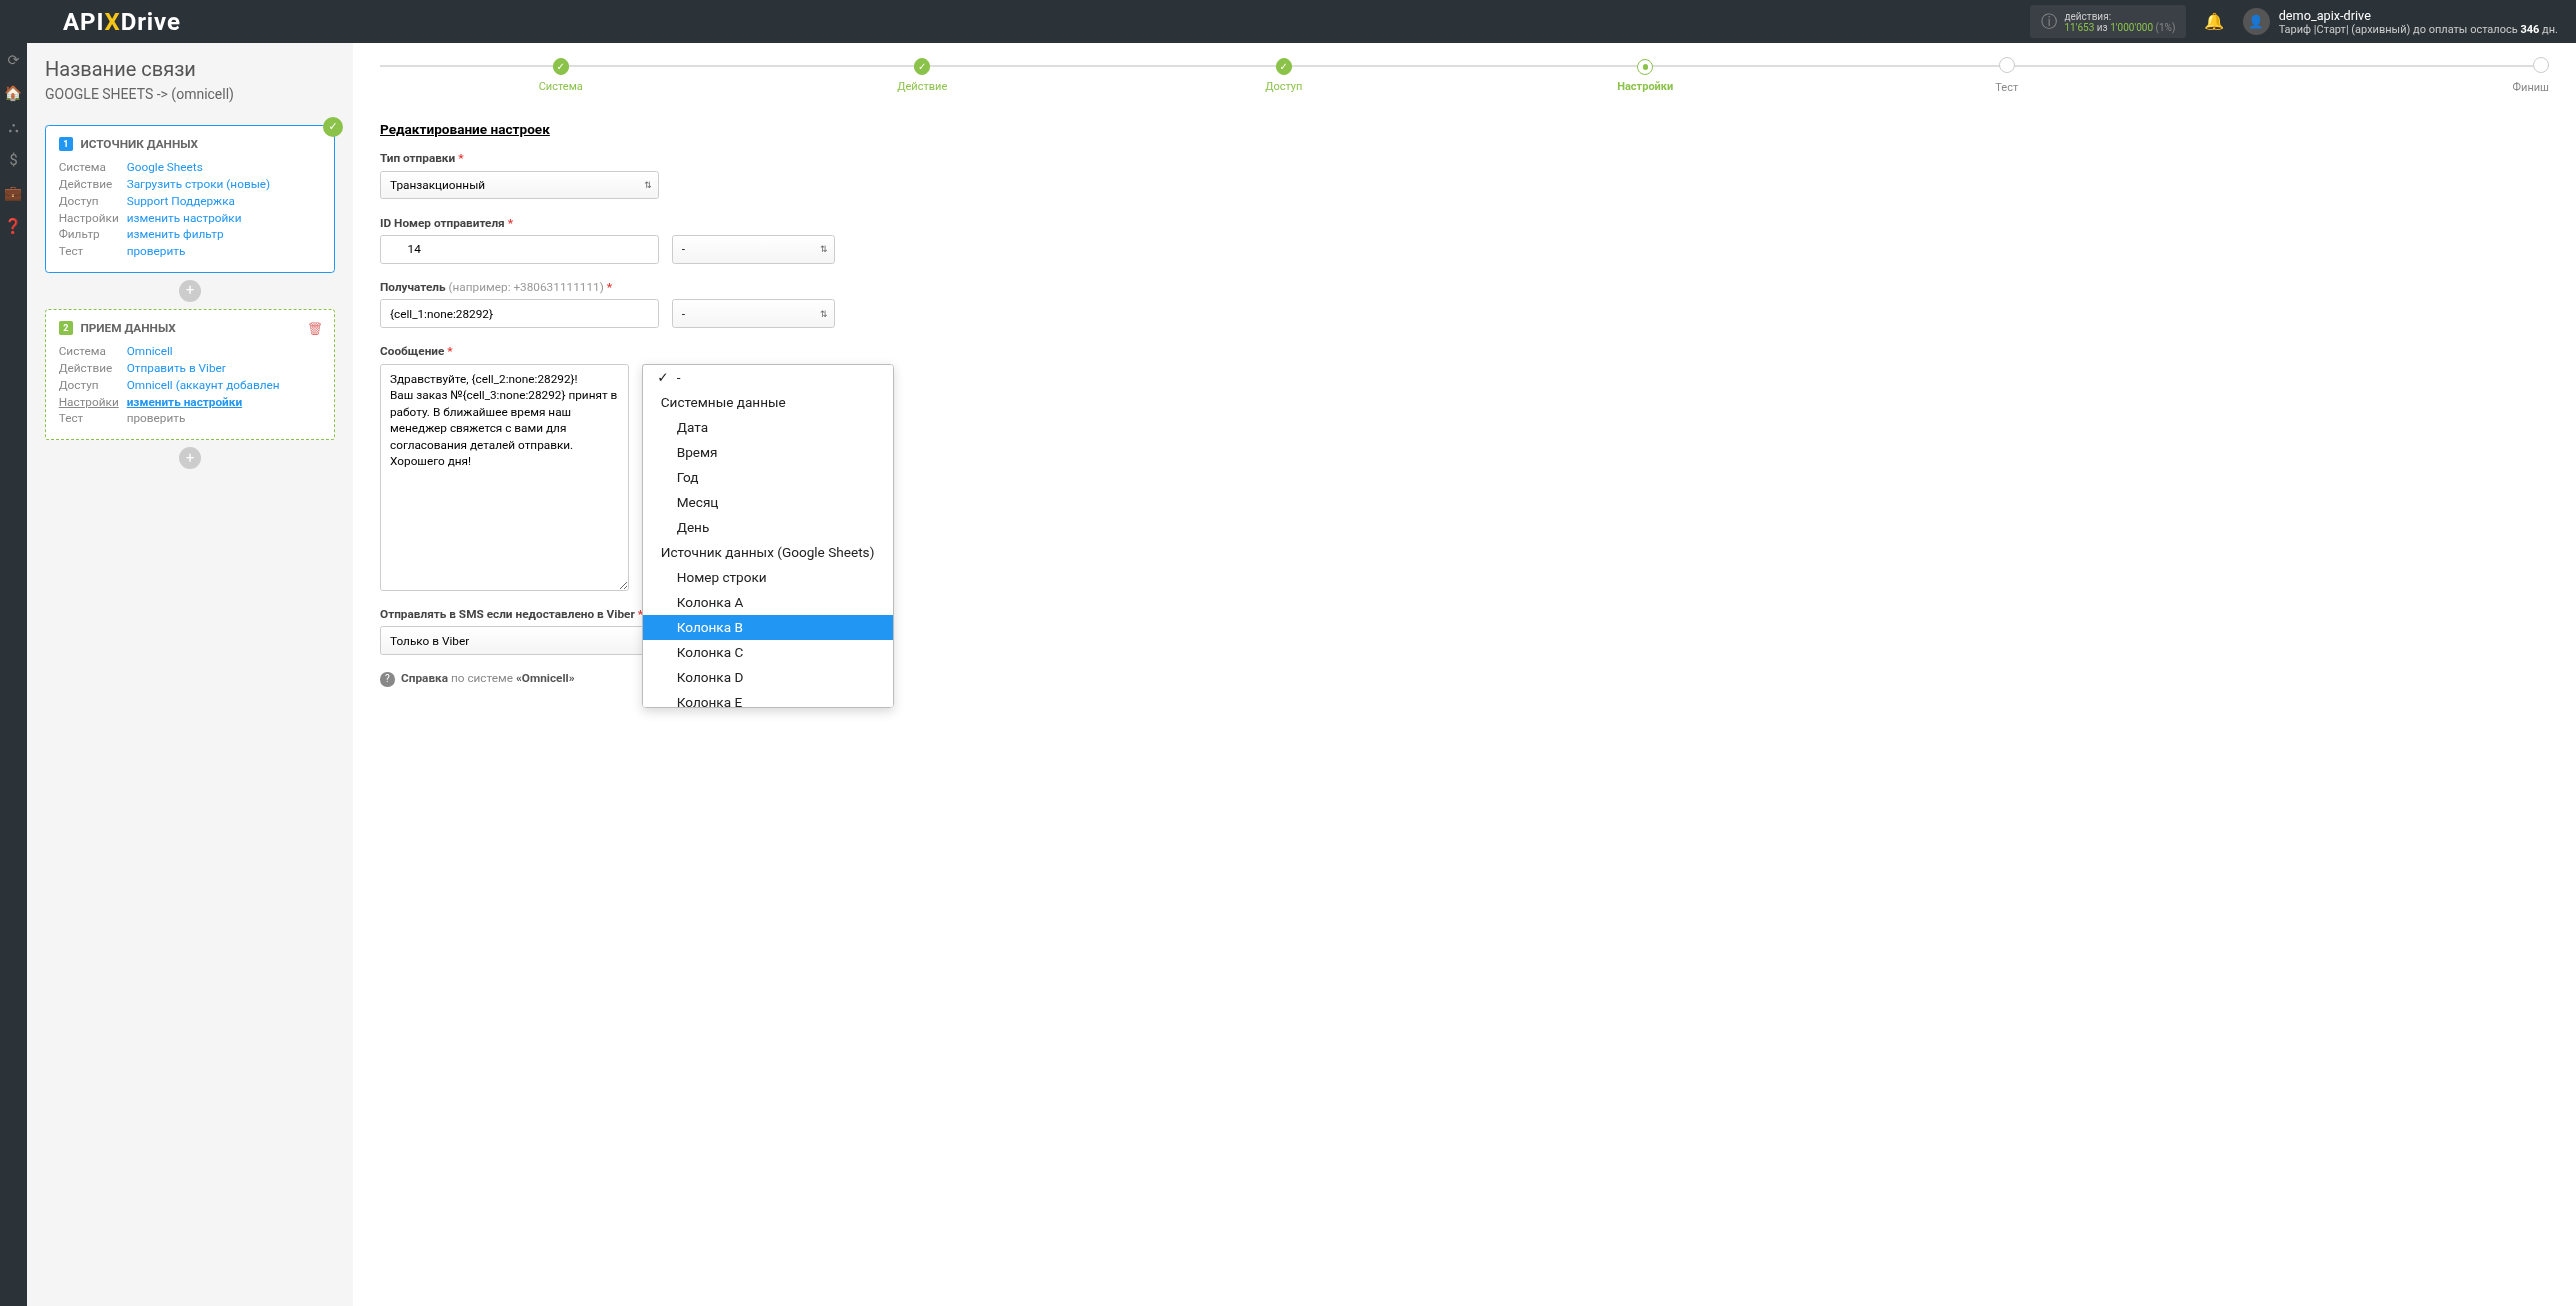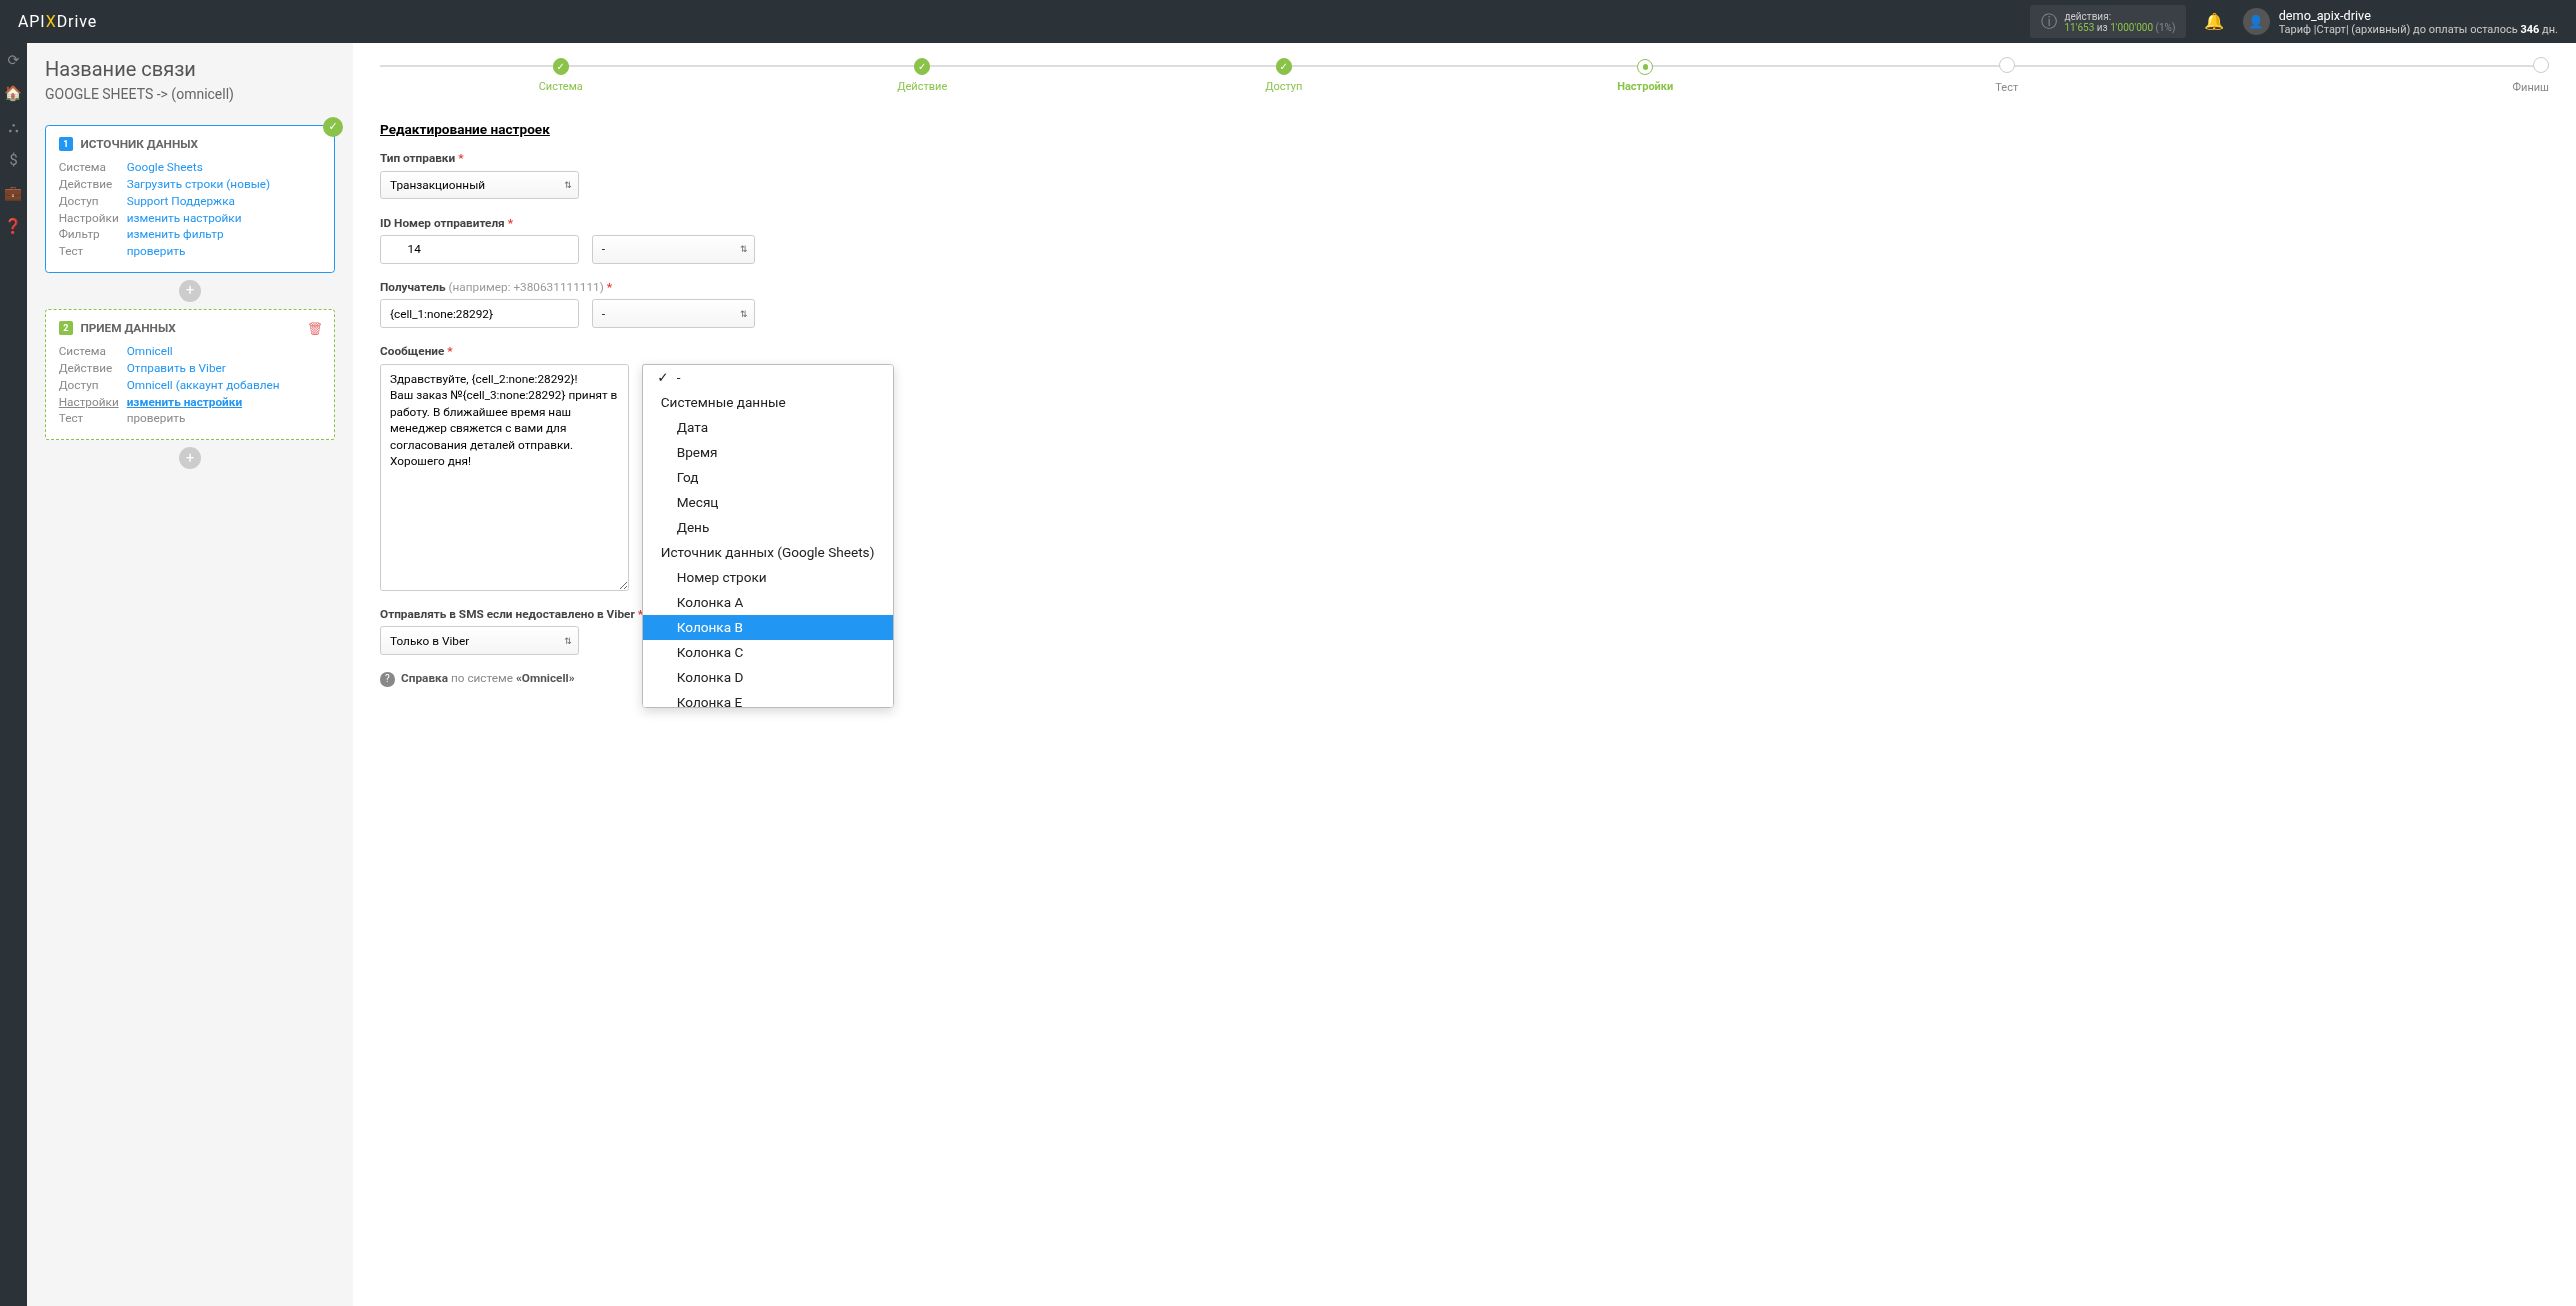--- a/index.html
+++ b/index.html
@@ -1,18 +1,18 @@
 <!DOCTYPE html>
 <html style="font-size:14.5px"><head>
 <meta charset="utf-8">
 <style>
 * { margin: 0; padding: 0; box-sizing: border-box; }
 body { font-family: -apple-system, BlinkMacSystemFont, "Segoe UI", Roboto, Arial, sans-serif; font-size: 12.7px; color: #333; background: #f5f5f5; }
 .header { background: #2c3338; height: 43px; display: flex; align-items: center; padding: 0 18px; justify-content: space-between; }
-.logo { color: #fff; font-size: 16px; font-weight: normal; letter-spacing: 0.9px; }
+.logo { color: #fff; font-size: 24px; font-weight: bold; letter-spacing: 0.9px; margin-left: 45px; }
 .logo .x { color: #f5c518; }
 .header-right { display: flex; align-items: center; gap: 18px; }
 .actions-box { background: #3a4046; border-radius: 3.6px; padding: 5.4px 11px; display: flex; align-items: center; gap: 7.2px; }
 .actions-box .info-icon { color: #888; font-size: 16.3px; }
 .actions-text { font-size: 10px; color: #ccc; }
 .actions-text .num1 { color: #8bc34a; }
 .actions-text .num2 { color: #8bc34a; }
 .actions-text .pct { color: #888; }
 .bell-icon { color: #ccc; font-size: 16.3px; }
 .user-box { display: flex; align-items: center; gap: 9px; }
@@ -57,21 +57,21 @@
 .step-label { font-size: 11px; margin-top: 5.4px; color: #888; }
 .step-label.done { color: #8bc34a; }
 .step-label.active { color: #8bc34a; font-weight: bold; }
 .step-line { position: absolute; top: 8.2px; left: 0; right: 0; height: 1.8px; background: #ddd; z-index: 1; }
 .section-title { font-size: 13.6px; font-weight: bold; text-decoration: underline; margin-bottom: 14px; color: #000000; }
 .field { margin-bottom: 16.3px; }
 .field-label { font-size: 11.8px; font-weight: bold; color: #444; margin-bottom: 5.4px; }
 .field-label .hint { color: #999; font-weight: normal; margin-top: 40px; }
 .req { color: #e53935; }
 .field-row { display: flex; gap: 12.7px; }
-.input, .select, .textarea { border: 0.9px solid #ccc; border-radius: 2.7px; padding: 6.3px 9px; font-size: 11.8px; background: #fff; width: 199px; font-family: inherit; }
+.input, .select, .textarea { border: 0.9px solid #ccc; border-radius: 2.7px; padding: 6.3px 9px; font-size: 11.8px; background: #fff; width: 279px; font-family: inherit; }
 .select { appearance: none; background: linear-gradient(#fff, #f5f5f5); position: relative; }
 .select-wrap { position: relative; display: inline-block; }
 .select-wrap::after { content: '⇅'; position: absolute; right: 7.2px; top: 50%; transform: translateY(-50%); font-size: 9px; color: #666; pointer-events: none; }
 .select-small { width: 163px; }
 .textarea { width: 249px; height: 227px; resize: vertical; line-height: 1.4; }
 .dropdown { position: absolute; background: #fff; border: 0.9px solid #bbb; border-radius: 3.6px; box-shadow: 0 3.6px 11px rgba(0,0,0,0.15); width: 252px; max-height: 344px; overflow-y: auto; z-index: 100; }
 .dropdown-item { padding: 4.5px 12.7px 4.5px 34px; font-size: 13.6px; cursor: pointer; color: #222; position: relative; }
 .dropdown-group { padding: 4.5px 12.7px 4.5px 18px; font-size: 13.6px; color: #222; }
 .dropdown-item.checked::before { content: '✓'; position: absolute; left: 14.5px; }
 .dropdown-item.selected { background: #2196f3; color: #fff; }

